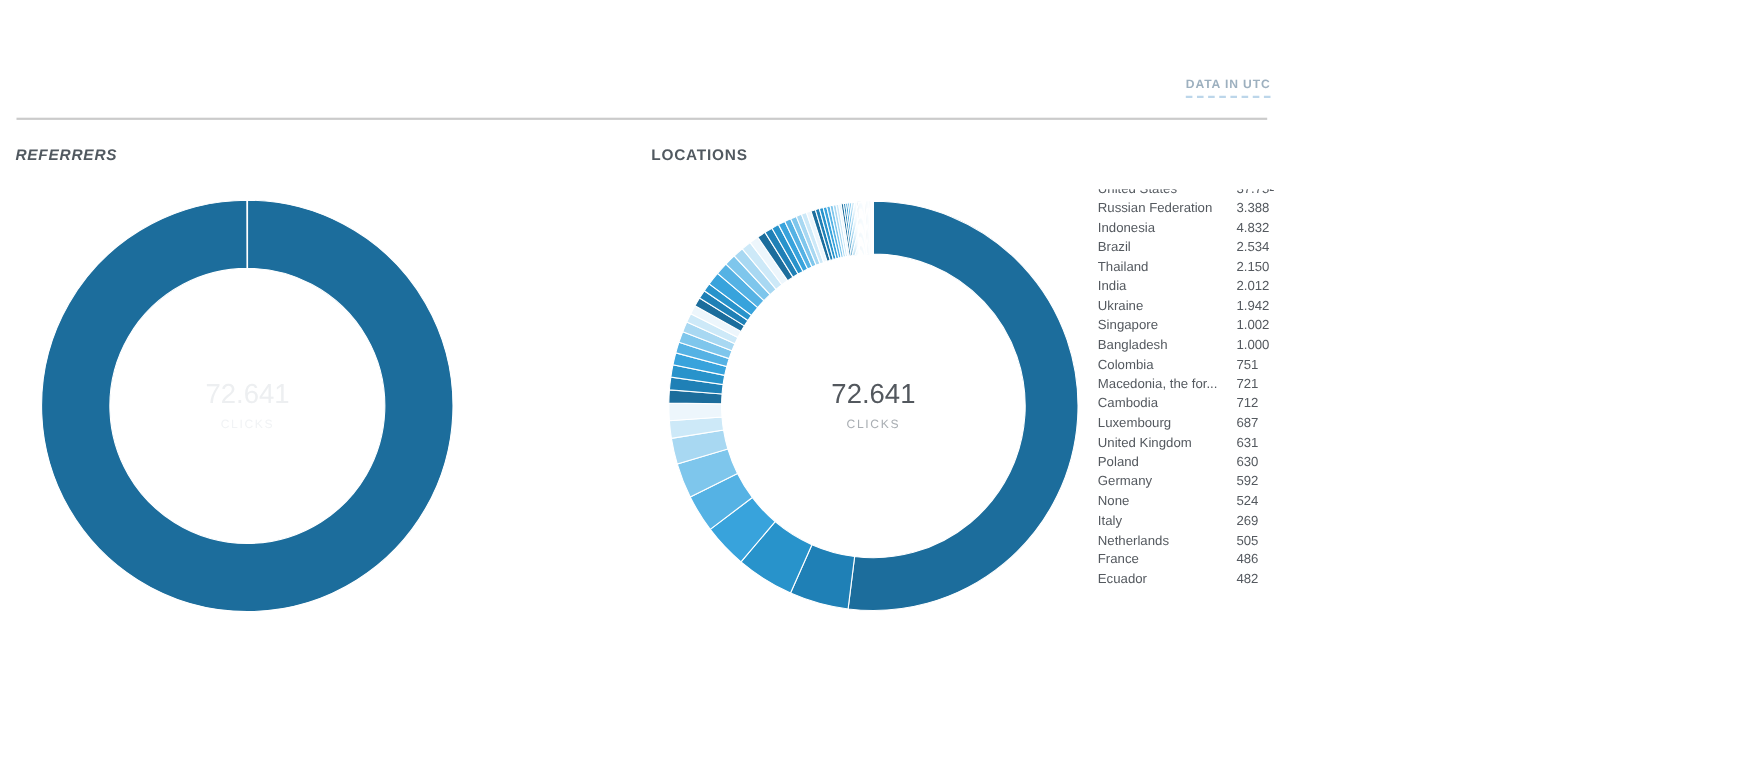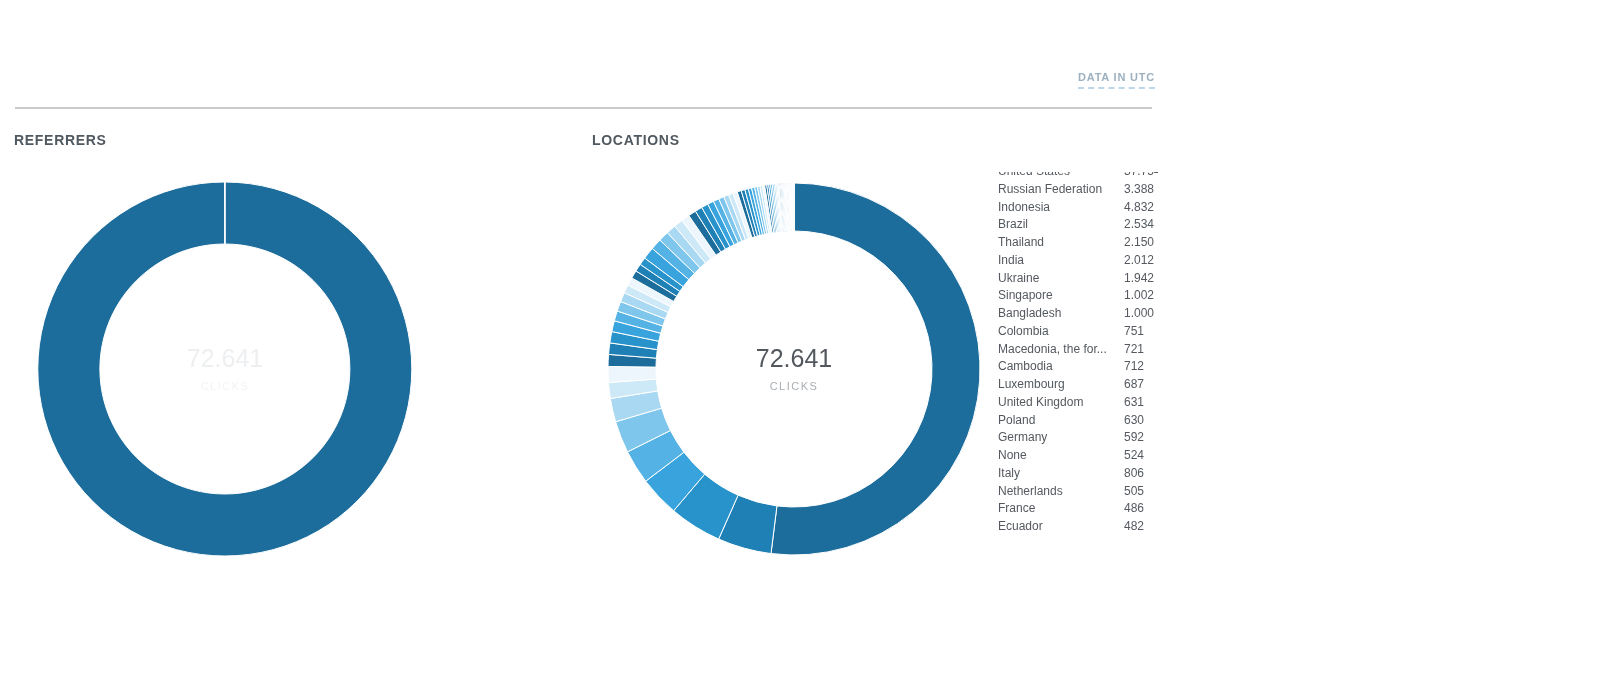--- a/index.html
+++ b/index.html
@@ -12,21 +12,21 @@
     position:absolute;top:29px;left:1078px;
     font-size:11px;font-weight:bold;letter-spacing:.8px;
     color:#9db0bf;border-bottom:2px dashed #bcd6ea;padding-bottom:4px;cursor:pointer;
   }
   .divider{position:absolute;top:65px;left:15px;width:1137px;height:2px;background:#cbcbcb;}
   
   .sec-title{
     position:absolute;top:90px;margin:0;
     font-size:14px;font-weight:bold;letter-spacing:.7px;color:#515960;
   }
-  .sec-title.referrers{left:14px;}
+  .sec-title.referrers{left:14px;font-style:italic;}
   .sec-title.locations{left:592px;}
   
   svg.donut{position:absolute;}
   #referrers-donut{left:36px;top:138px;}
   #locations-donut{left:605px;top:138px;}
   
   .center-text{position:absolute;width:200px;text-align:center;pointer-events:none;}
   .center-text .cval{font-size:25px;color:#53585e;}
   .center-text .clab{font-size:11px;letter-spacing:1.5px;color:#a9aeb3;margin-top:7px;}
   .center-ref{left:125px;top:302px;}
@@ -241,21 +241,21 @@
         <li>
           <span class="lbl">Germany</span>
           <span class="val">592</span>
         </li>
         <li>
           <span class="lbl">None</span>
           <span class="val">524</span>
         </li>
         <li>
           <span class="lbl">Italy</span>
-          <span class="val">806</span>
+          <span class="val">269</span>
         </li>
         <li>
           <span class="lbl">Netherlands</span>
           <span class="val">505</span>
         </li>
         <li>
           <span class="lbl">France</span>
           <span class="val">486</span>
         </li>
         <li>

